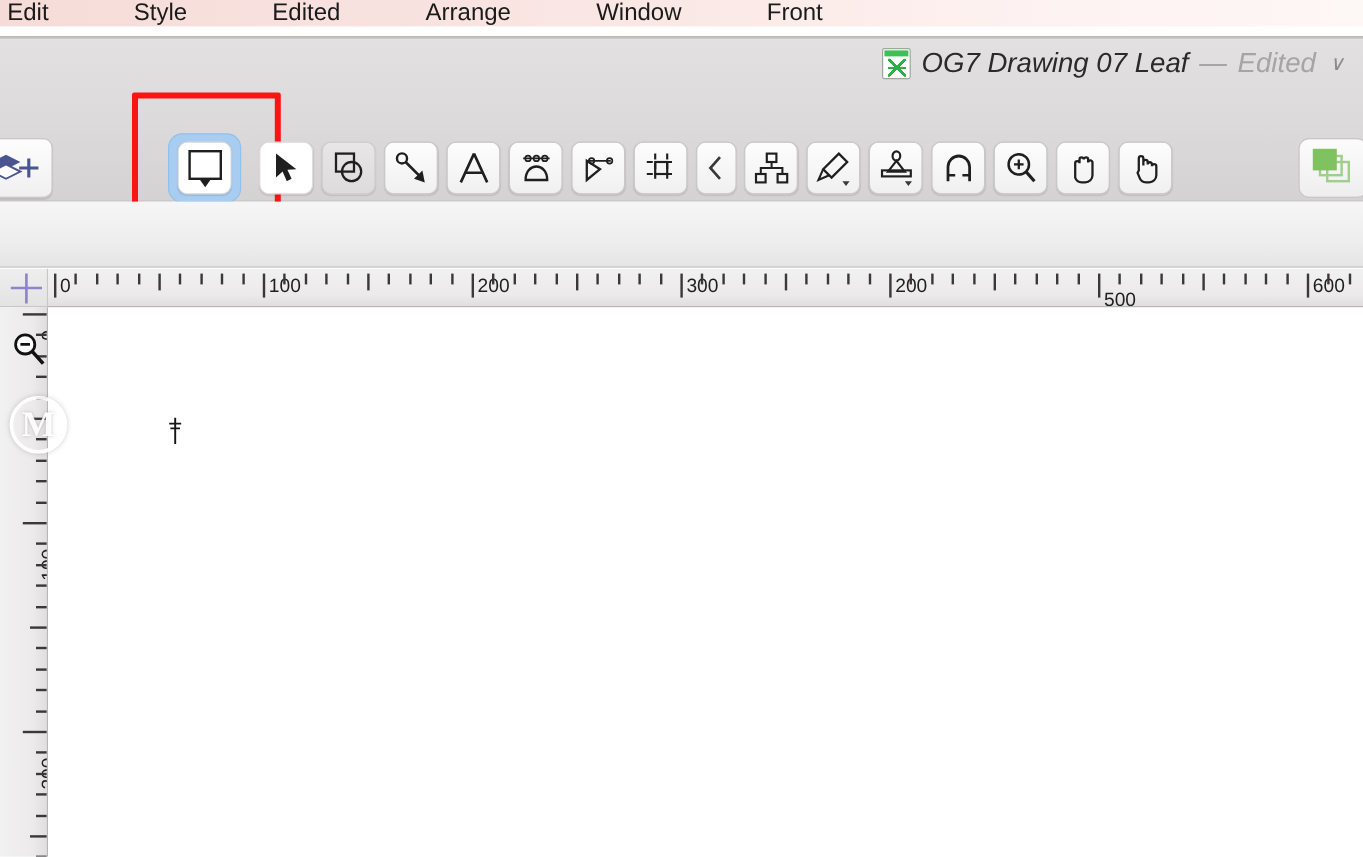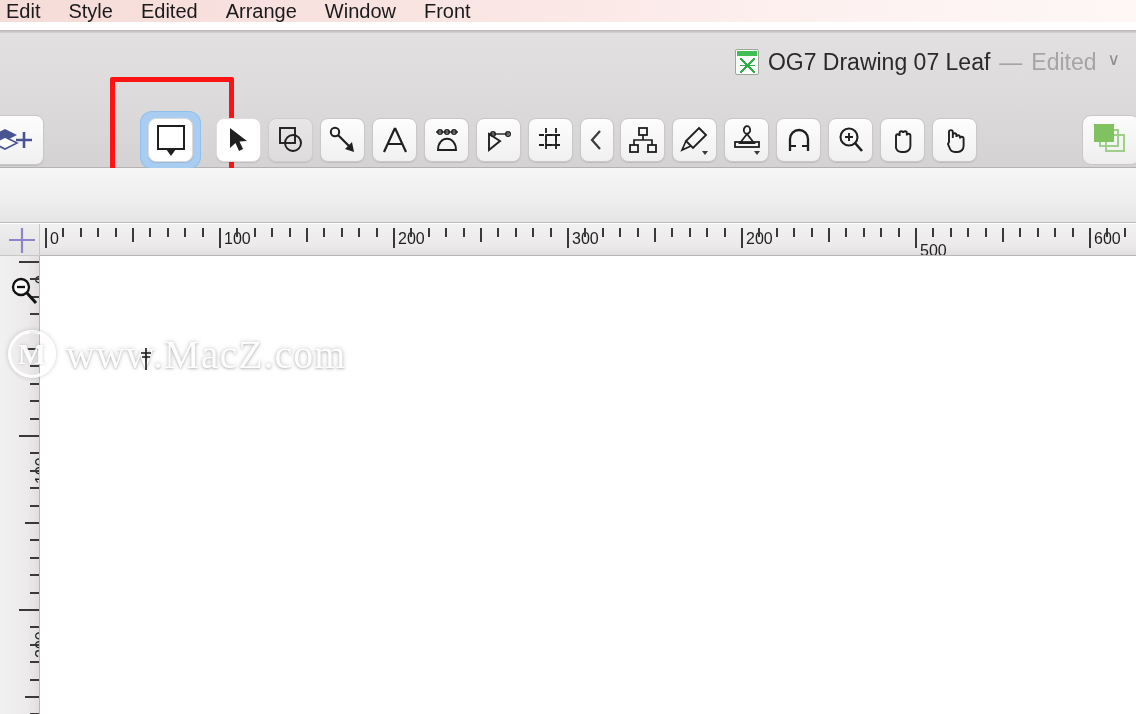--- a/index.html
+++ b/index.html
@@ -8,42 +8,42 @@
     overflow: hidden;
     font-family: "Liberation Sans", sans-serif;
     background: #ffffff;
   }
   #app { position: relative; width: 1136px; height: 714px; }
 
   
   .menubar {
     position: absolute; left: 0; top: 0; width: 1136px; height: 22px;
     background: linear-gradient(to right, #f6dcd9 0%, #f8e2df 30%, #fbeae8 55%, #fdf2f1 75%, #fdf7f6 100%);
-    display: flex; align-items: center;
+    display: flex; align-items: center; gap: 43px;
   }
   .menubar-item {
     font-size: 20px; color: #1a1a1a; font-weight: 400;
     padding: 0 14px; line-height: 30px; white-space: nowrap;
     letter-spacing: 0px;
   }
   .menubar-item:first-child { padding-left: 6px; }
   .menubar-sep {
     position: absolute; left: 0; top: 30px; width: 1136px; height: 3px;
     background: linear-gradient(to bottom, #b9b4b4, #d6d2d2);
   }
 
   
   .toolbar {
     position: absolute; left: 0; top: 33px; width: 1136px; height: 135px;
     background: linear-gradient(to bottom, #e2e0e0 0%, #dcdada 50%, #d4d2d2 100%);
     border-bottom: 1px solid #b5b2b2;
   }
   .titlegroup {
-    position: absolute; right: 16px; top: 16px;
-    display: flex; align-items: flex-start; gap: 9px;
+    position: absolute; right: 16px; top: 6px;
+    display: flex; align-items: center; gap: 9px; font-style: italic;
   }
   .doc-icon {
     width: 24px; height: 26px; background: #ffffff;
     border: 1px solid #9aa99a; border-radius: 2px;
     position: relative; flex: 0 0 auto; overflow: hidden;
   }
   .doc-icon::before {
     content: ""; position: absolute; left: 1px; top: 1px; right: 1px; height: 5px;
     background: #3fbf55;
   }
@@ -526,21 +526,20 @@
         <div class="tick" style="top: 422.6px; left: 30px; height: 2px; width: 9px;"></div>
         <div class="tick" style="top: 440px; left: 25px; height: 2px; width: 14px;"></div>
         <div class="tick" style="top: 457.4px; left: 30px; height: 2px; width: 9px;"></div>
       </div>
   </div>
 
   <div class="canvas"></div>
 
   <div class="watermark">
     <div class="wm-logo">M</div>
-    <div class="wm-text">www.MacZ.com</div>
   </div>
 
   <svg class="cursor-cross" viewBox="0 0 12 22">
     <path d="M6 0 L6 22 M1 5 L11 5 M2 9 L10 9" stroke="#151515" stroke-width="1.6" fill="none"></path>
   </svg>
 
   <svg class="zoom-cursor" viewBox="0 0 32 32">
     <circle cx="13" cy="12" r="8" fill="#ffffff" stroke="#121212" stroke-width="2.3"></circle>
     <path d="M9 12 L17 12" stroke="#121212" stroke-width="2.3"></path>
     <path d="M19 18 L28 28" stroke="#121212" stroke-width="3"></path>

